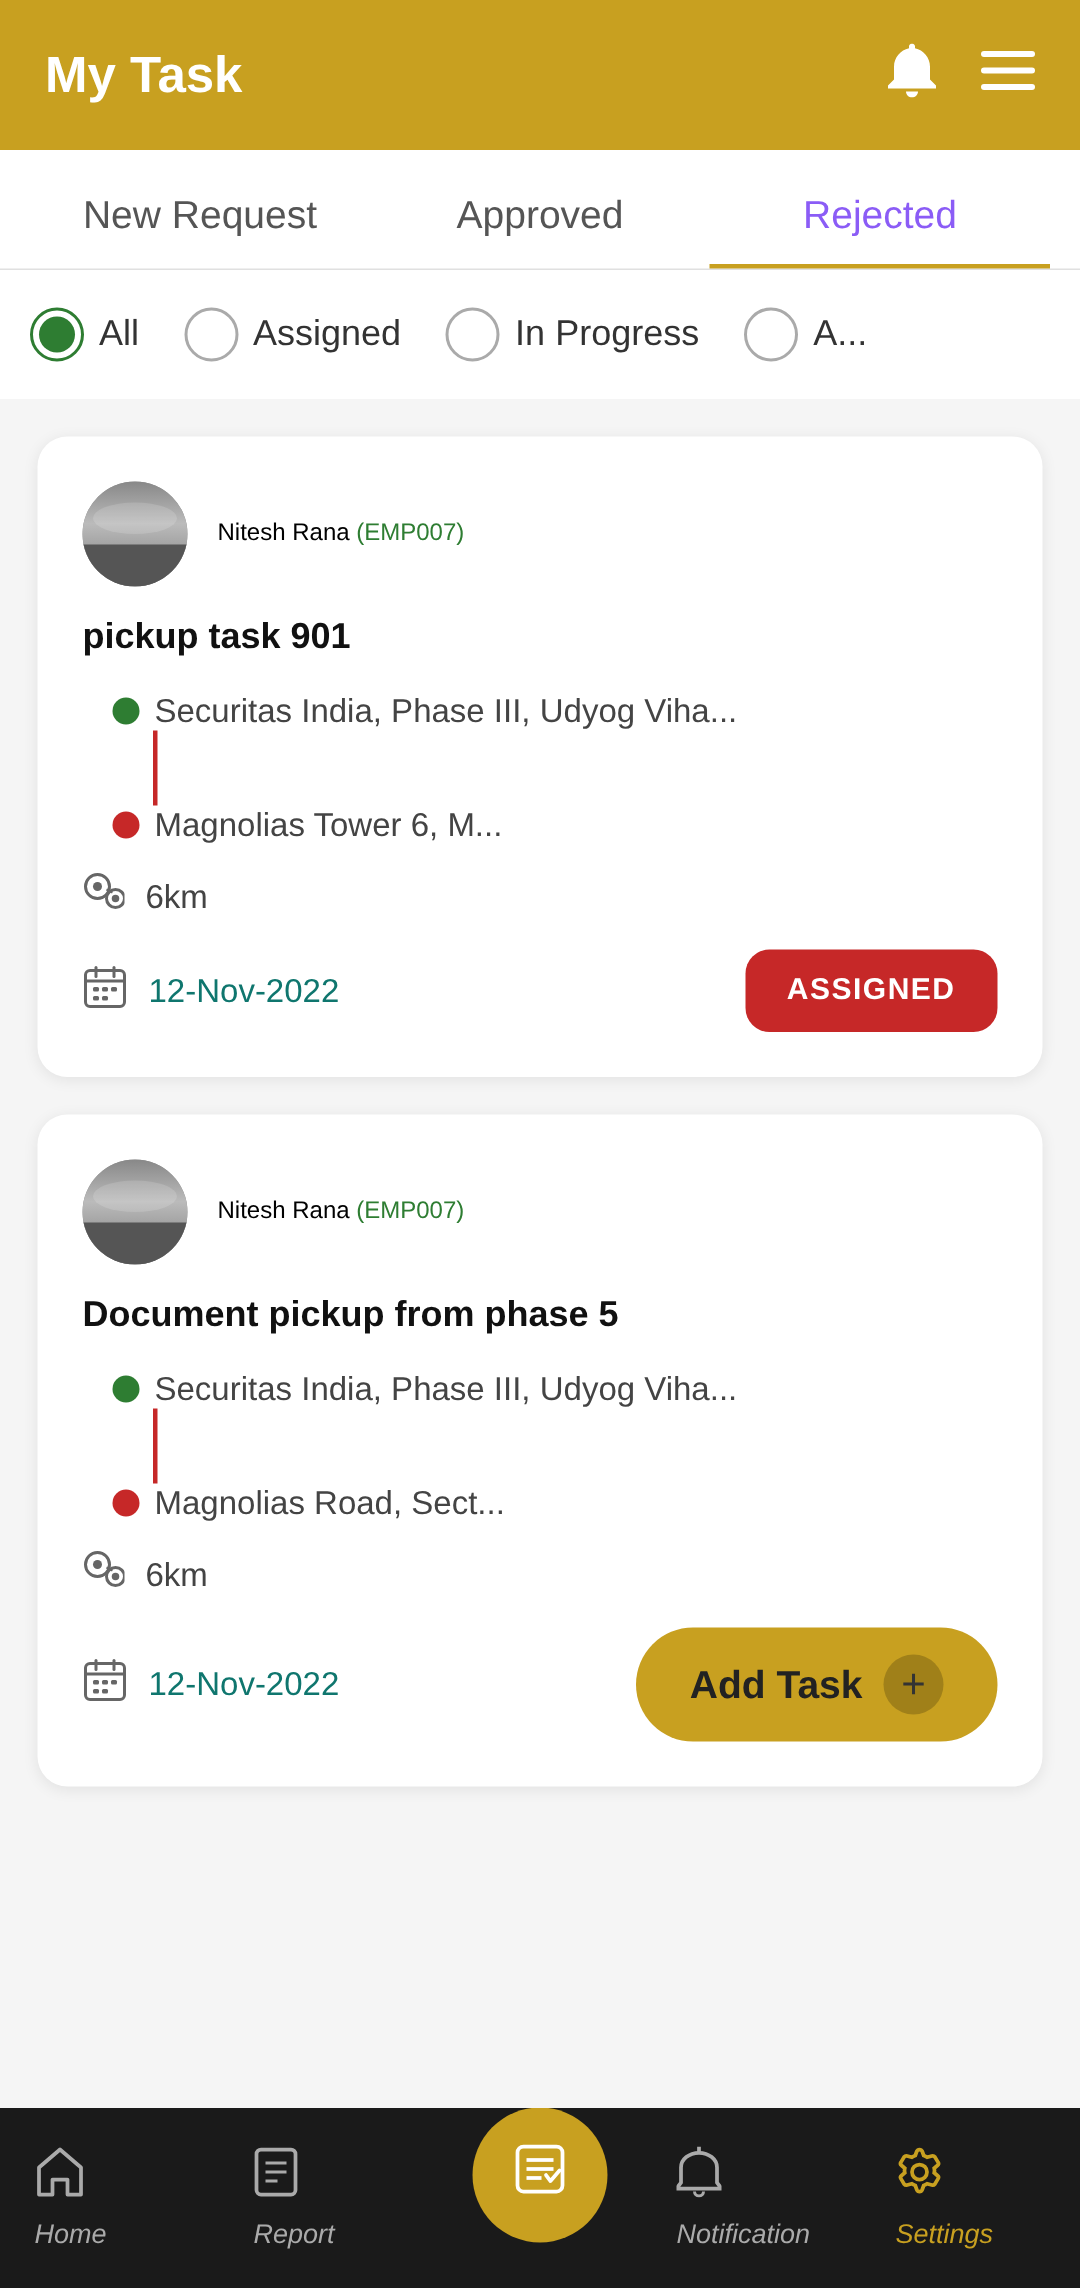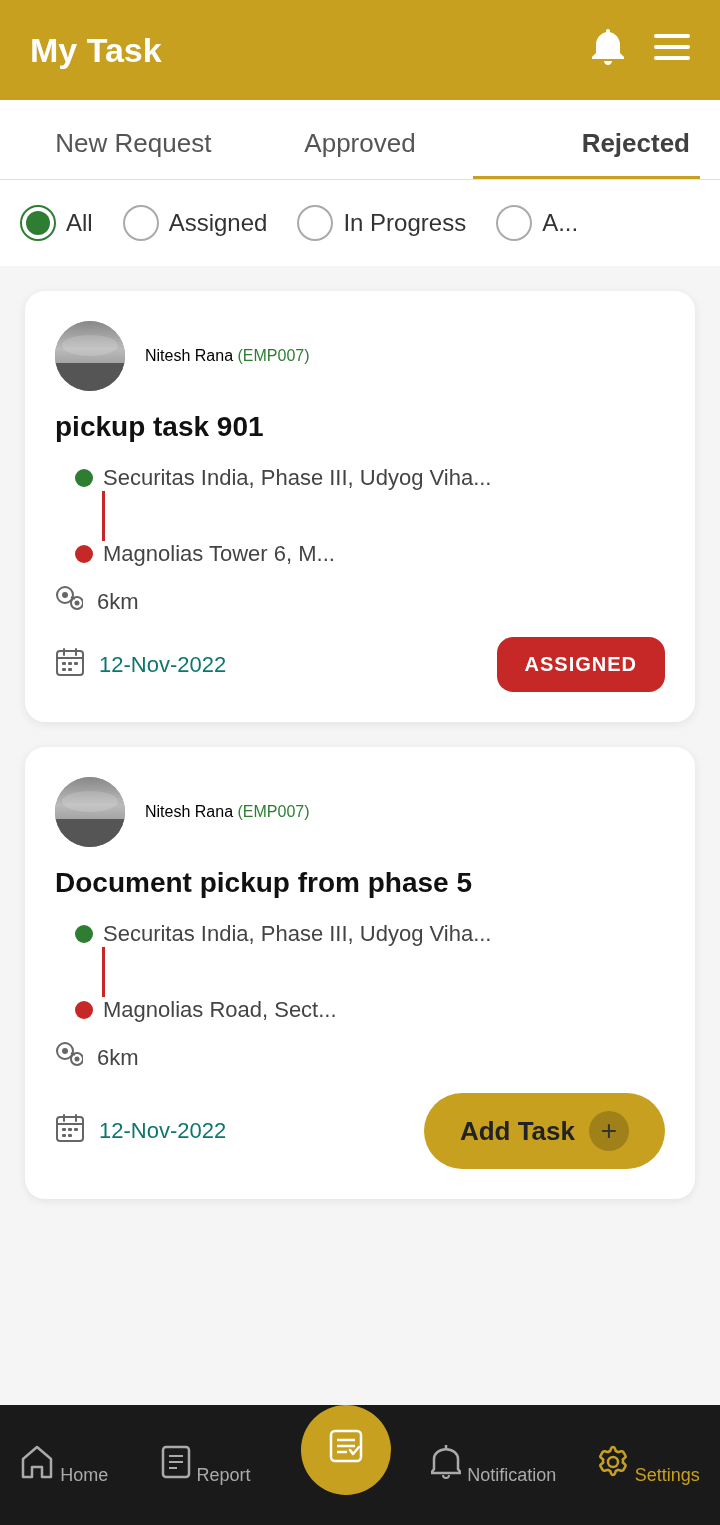--- a/index.html
+++ b/index.html
@@ -48,23 +48,22 @@
       flex: 1;
       text-align: center;
       padding: 28px 10px 20px;
       font-size: 26px;
       font-weight: 500;
       color: #555;
       cursor: pointer;
       position: relative;
     }
     .tab.active {
-      color: #404040;
-      font-weight: 700;
-      text-align: right;
+      color: #8b5cf6;
+      font-weight: 400;
     }
     .tab.active::after {
       content: '';
       position: absolute;
       bottom: 0;
       left: 0;
       right: 0;
       height: 3px;
       background: #c8a020;
     }
@@ -166,21 +165,21 @@
       right: 10%;
       height: 30%;
       background: rgba(255,255,255,0.15);
       border-radius: 50%;
     }
     .card-emp {
       color: #2e7d32;
       font-weight: 500;
     }
     .task-title {
-      font-size: 28px;
+      font-size: 24px;
       font-weight: 700;
       color: #111;
       margin-bottom: 22px;
     }
     .location-block {
       position: relative;
       margin-bottom: 18px;
       padding-left: 20px;
     }
     .location-row {
@@ -273,26 +272,28 @@
       width: 720px;
       background: #1a1a1a;
       height: 120px;
       display: flex;
       align-items: center;
       justify-content: space-around;
       z-index: 100;
     }
     .nav-item {
       display: flex;
-      align-items: flex-end;
+      flex-direction: column;
+      align-items: flex-start;
       gap: 6px;
       color: #aaa;
       font-size: 18px;
       cursor: pointer;
       min-width: 100px;
+      font-style: italic;
     }
     .nav-item.active {
       color: #c8a020;
     }
     .nav-icon {
       font-size: 30px;
     }
     .nav-center-btn {
       width: 90px;
       height: 90px;

